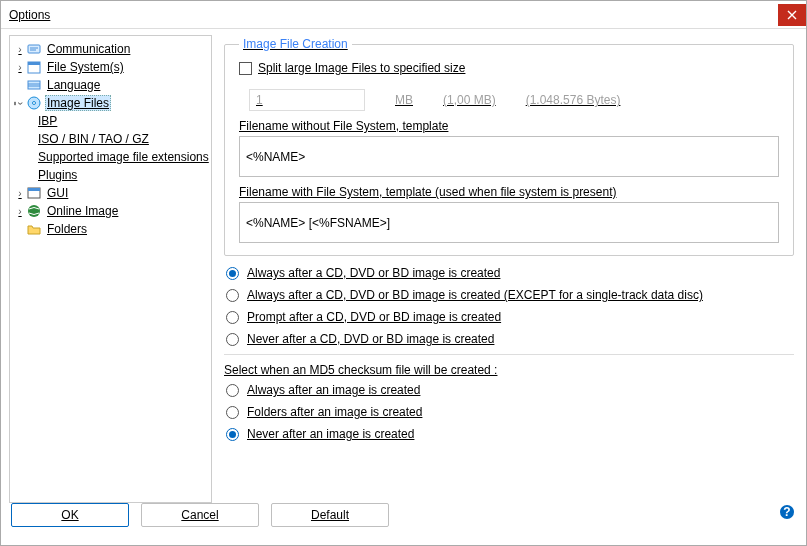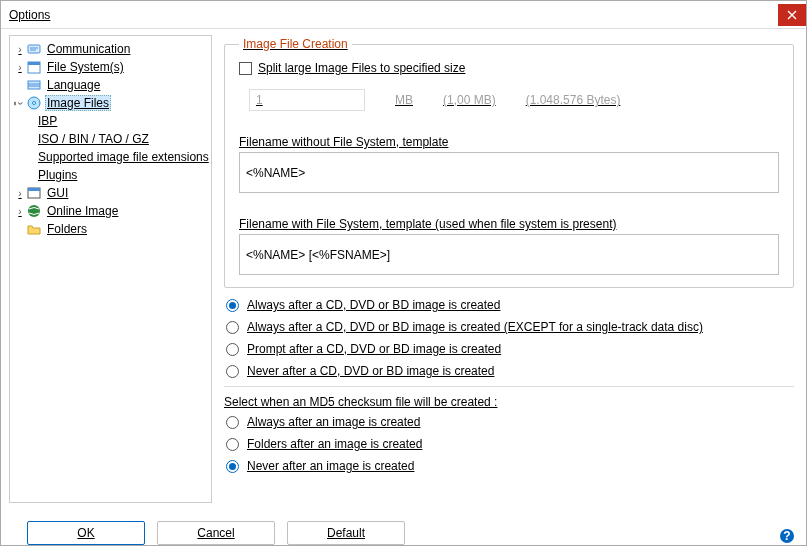--- a/index.html
+++ b/index.html
@@ -13,34 +13,34 @@
   .tree { min-width: 240px; }
   .tree-row { display: flex; align-items: center; height: 18px; white-space: nowrap; padding-right: 8px; }
   .expander { width: 12px; text-align: center; color: #555; font-size: 10px; cursor: default; }
   .tree-icon { width: 16px; height: 16px; margin-right: 3px; display: inline-flex; align-items: center; justify-content: center; }
   .tree-label { padding: 0 2px; }
   .tree-row.selected .tree-label { background: #cde8ff; border: 1px dotted #7aa; padding: 0 1px; }
   .indent-0 { padding-left: 4px; }
   .indent-1 { padding-left: 26px; }
   .content { flex: 1; overflow-y: auto; padding: 0 4px 8px 4px; }
   fieldset { border: 1px solid #ccc; border-radius: 2px; margin: 2px 0 10px 0; padding: 8px 14px 12px 14px; }
-  legend { color: #c2410c; padding: 0 4px; font-size: 12px; }
+  legend { color: #3b82f6; padding: 0 4px; font-size: 12px; }
   .checkbox-row { display: flex; align-items: center; gap: 6px; margin: 2px 0 14px 0; }
   .size-row { display: flex; align-items: center; gap: 30px; color: #a0a0a0; margin-left: 10px; }
   .size-input { width: 116px; height: 22px; border: 1px solid #ddd; padding: 0 6px; color: #a0a0a0; background: #fff; }
-  .field-block { margin-top: 24px; }
+  .field-block { margin-top: 8px; }
   .field-label { margin-bottom: 3px; }
   .text-input { width: 100%; height: 41px; border: 1px solid #bfbfbf; padding: 0 6px; }
   .section-heading { margin: 6px 0 6px 0; }
   .radio-row { display: flex; align-items: center; gap: 8px; margin: 4px 0 8px 2px; }
   .radio { width: 13px; height: 13px; border: 1px solid #555; border-radius: 50%; display: inline-flex; align-items: center; justify-content: center; background: #fff; }
   .radio.checked { border-color: #0067c0; }
   .radio.checked::after { content: ""; width: 7px; height: 7px; background: #0067c0; border-radius: 50%; }
   .checkbox { width: 13px; height: 13px; border: 1px solid #555; background: #fff; }
-  .footer { height: 42px; display: flex; align-items: flex-end; padding: 0 10px; gap: 12px; margin-left: 16px; }
+  .footer { height: 42px; display: flex; align-items: flex-start; padding: 0 10px; gap: 12px; }
   .btn { width: 118px; height: 24px; border: 1px solid #bfbfbf; background: #fff; display: flex; align-items: center; justify-content: center; border-radius: 2px; cursor: default; }
   .btn.primary { border-color: #0067c0; }
   .help-icon { margin-left: auto; color: #0067c0; font-size: 16px; font-weight: bold; width: 18px; height: 18px; border-radius: 50%; display:flex; align-items:center; justify-content:center; }
   .hr { border: none; border-top: 1px solid #ddd; margin: 4px 0 8px 0; }
   input[type=text] { font-family: inherit; font-size: 12px; outline: none; }
   .tree-panel::-webkit-scrollbar { height: 14px; }
   .tree-panel::-webkit-scrollbar-track { background: #f0f0f0; }
   .tree-panel::-webkit-scrollbar-thumb { background: #c8c8c8; }
 </style>
 </head>

